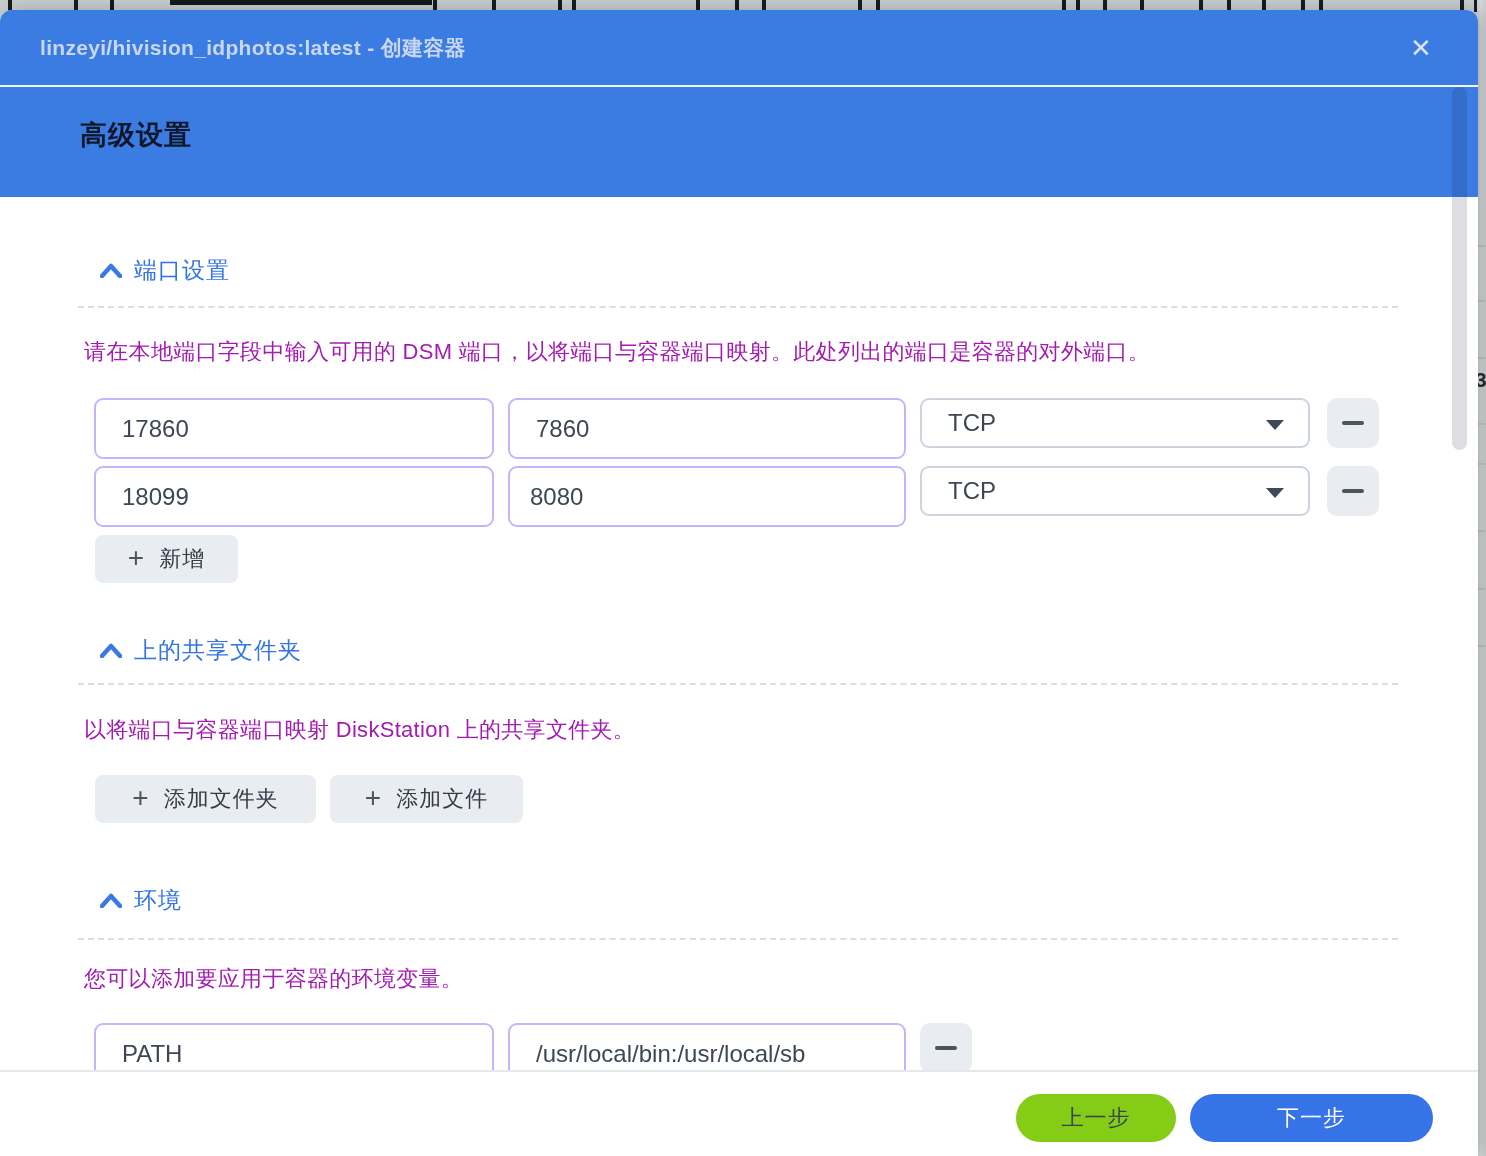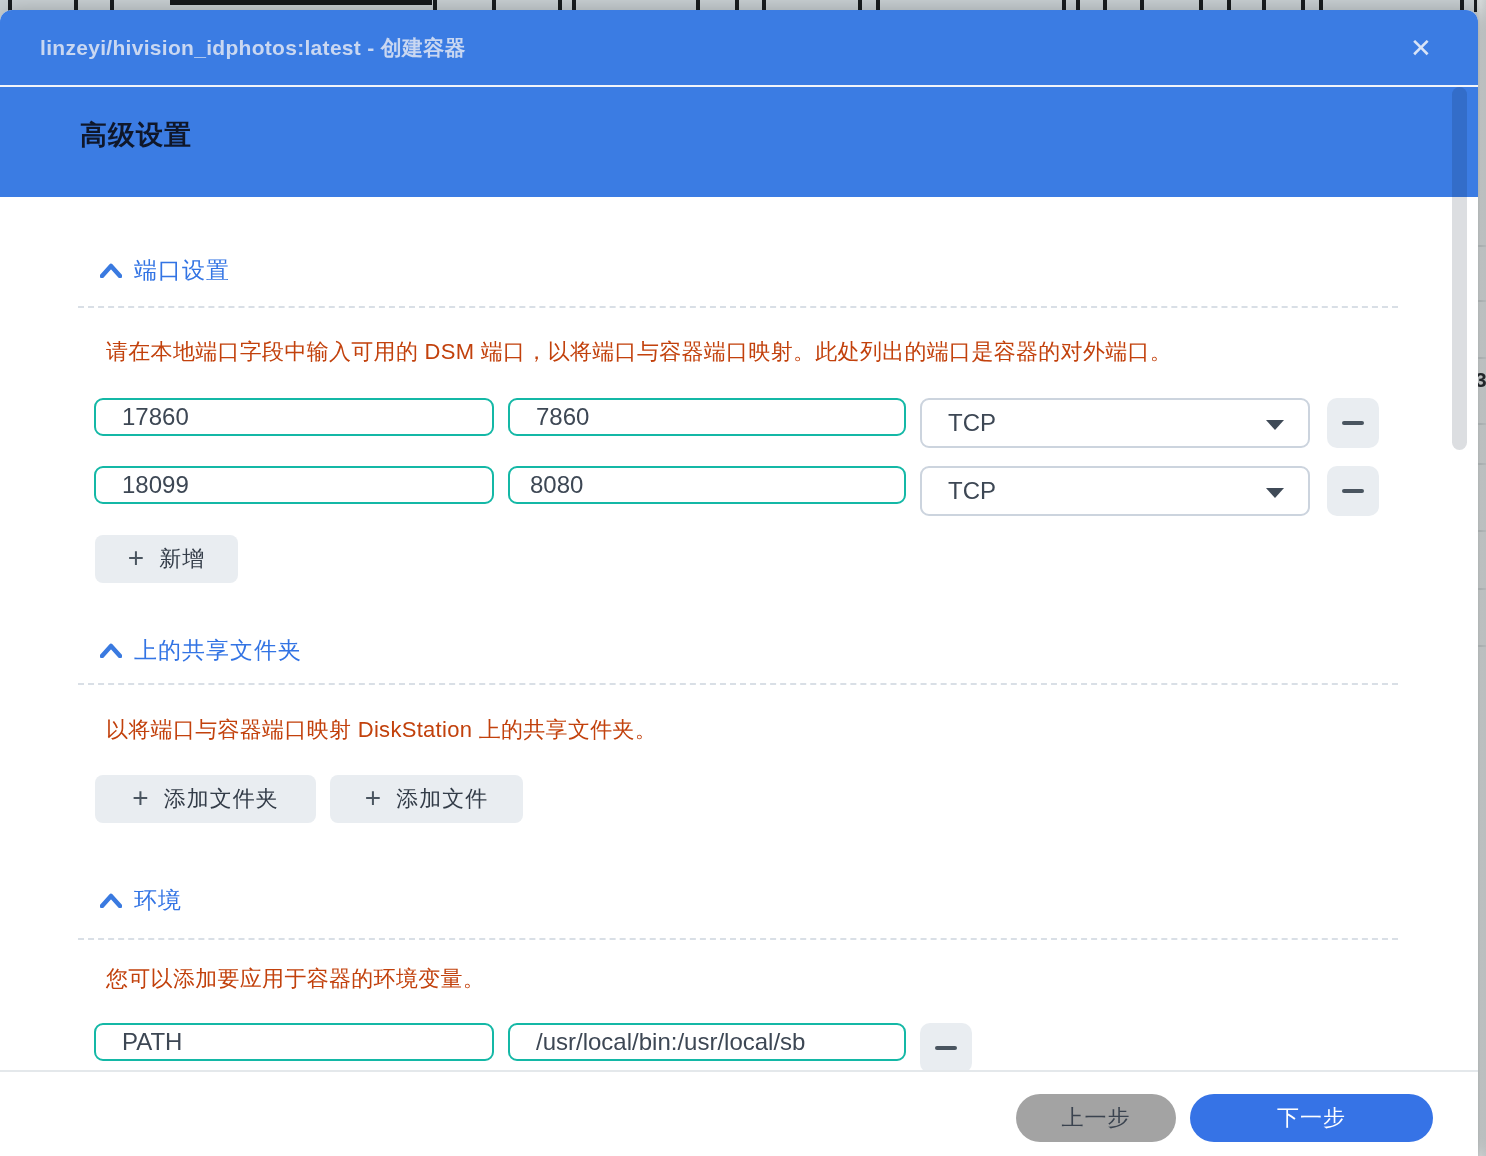--- a/index.html
+++ b/index.html
@@ -61,26 +61,26 @@
     color: #0f172a; font-size: 27px; font-weight: 700; letter-spacing: 1px;
   }
 
   .content { position: absolute; left: 0; top: 187px; width: 100%; height: 873px; background: #fff; }
 
   
   .section-head { position: absolute; display: flex; align-items: center; gap: 12px; }
   .chev { width: 22px; height: 15px; display: block; }
   .section-title { color: #3374e4; font-size: 23px; font-weight: 500; letter-spacing: 1px; }
   .dashed { position: absolute; left: 78px; width: 1320px; height: 0; border-top: 2px dashed #d9dfe6; }
-  .desc { position: absolute; left: 106px; color: #c2410c; font-size: 22px; letter-spacing: 0.3px; }
+  .desc { position: absolute; left: 84px; color: #a21caf; font-size: 22px; letter-spacing: 0.3px; }
 
   
   .tinput {
-    position: absolute; height: 38px;
-    border: 2px solid #14b8a6; border-radius: 9px;
+    position: absolute; height: 61px;
+    border: 2px solid #c4b5fd; border-radius: 9px;
     background: #fff; color: #3d4754;
     font-size: 24px; font-family: "Liberation Sans", "DejaVu Sans", sans-serif;
     padding: 0 10px 0 26px; outline: none;
   }
   .tselect {
     position: absolute; height: 50px;
     border: 2px solid #ccd4de; border-radius: 9px;
     background: #fff; color: #3d4754; font-size: 24px;
     display: flex; align-items: center; padding-left: 26px; cursor: pointer;
   }
@@ -109,21 +109,21 @@
   
   .footer {
     position: absolute; left: 0; top: 1060px; width: 100%; height: 86px;
     background: #ffffff; border-top: 2px solid #e4e8eb;
   }
   .pill {
     position: absolute; top: 22px; height: 48px; border: none; border-radius: 24px;
     font-size: 22px; letter-spacing: 1px; cursor: pointer;
     font-family: "Liberation Sans", "DejaVu Sans", sans-serif;
   }
-  .pill.back { left: 1016px; width: 160px; background: #a3a3a3; color: #3a434f; }
+  .pill.back { left: 1016px; width: 160px; background: #84cc16; color: #3a434f; }
   .pill.next { left: 1190px; width: 243px; background: #3673e6; color: #ffffff; }
 
   
   .scroll-thumb {
     position: absolute; left: 1452px; top: 77px; width: 15px; height: 363px;
     background: rgba(10, 20, 40, 0.14); border-radius: 8px;
   }
 </style>
 </head>
 <body>

